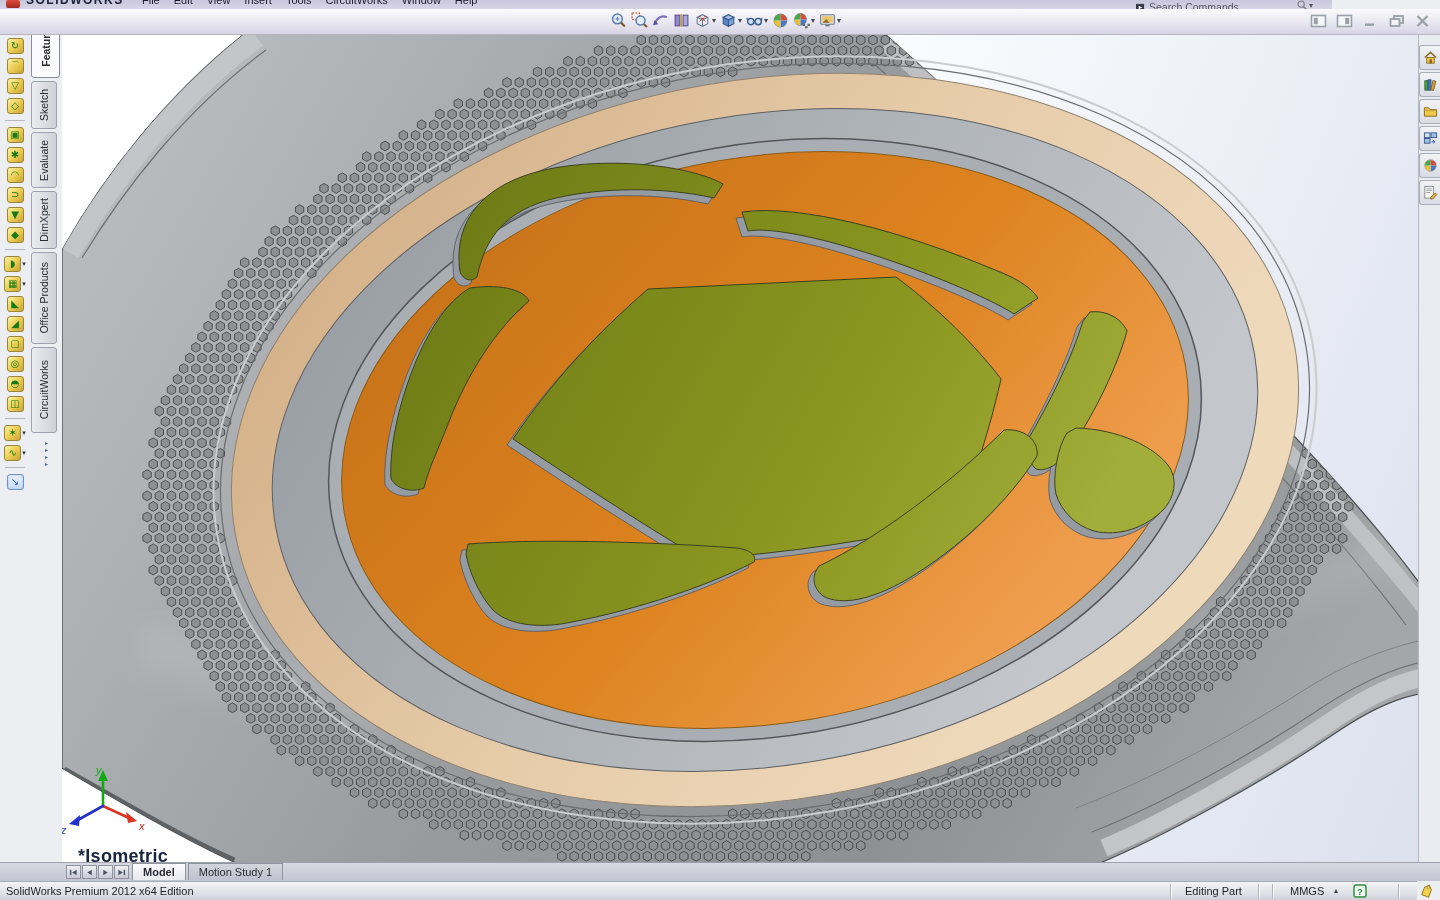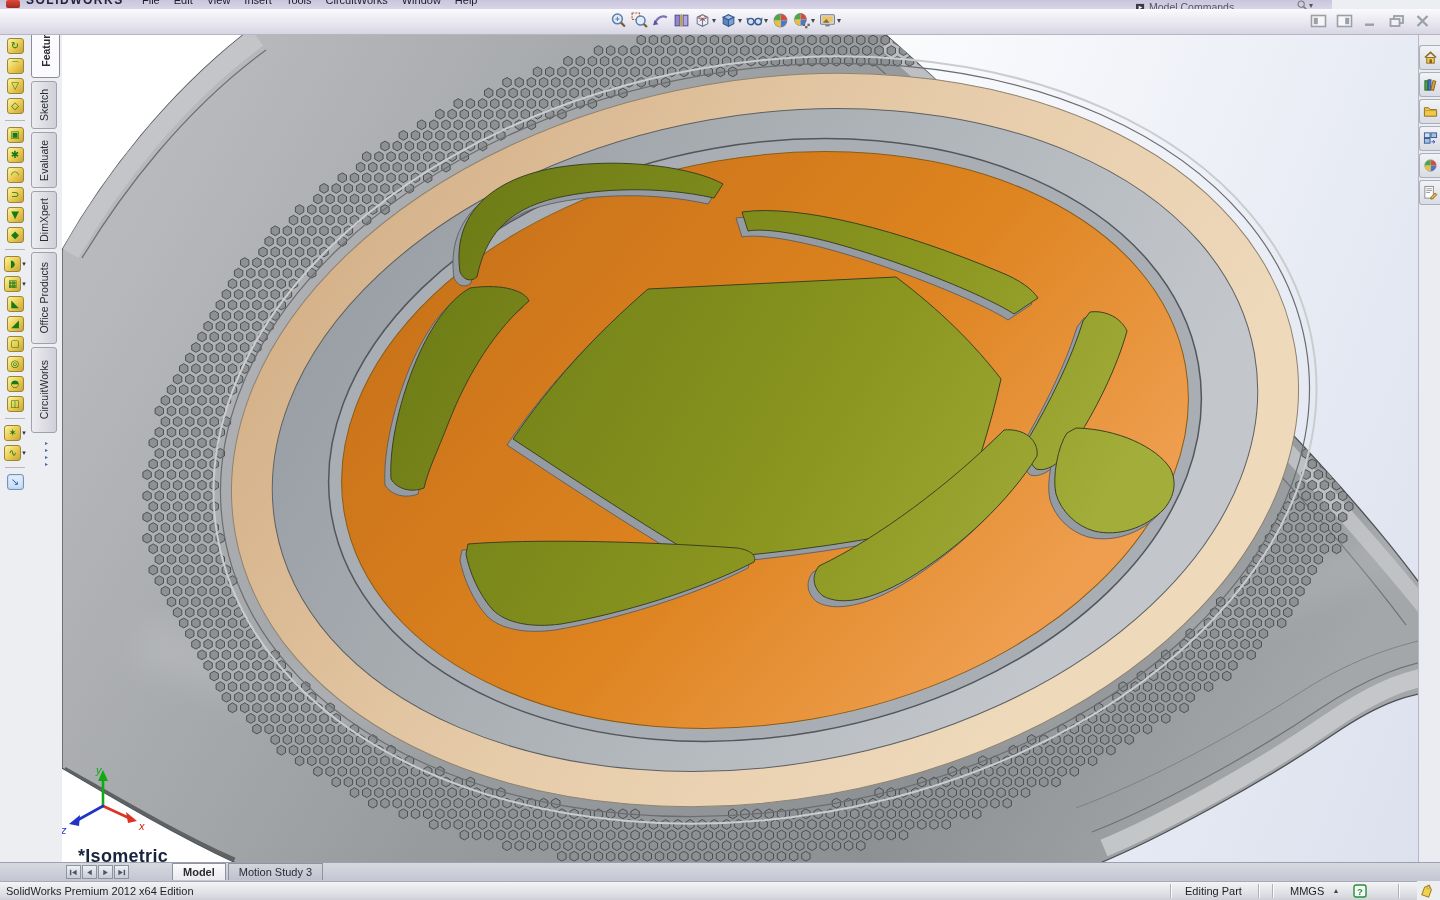--- a/index.html
+++ b/index.html
@@ -78,21 +78,21 @@
   .tp-tab svg { width:15px; height:15px; display:block; }
 
   
   #bottom-strip { position:absolute; left:0; top:862px; width:1440px; height:19px;
                   background:linear-gradient(#d7d9e1,#c3c6d1); border-top:1px solid #9ea1ad;
                   z-index:35; }
   #nav-btns { position:absolute; left:66px; top:2px; display:flex; gap:1px; }
   .nav-b { width:15px; height:14px; background:linear-gradient(#eef0f4,#c9ccd6);
            border:1px solid #8f93a0; display:flex; align-items:center; justify-content:center; }
   .nav-b svg { width:9px; height:9px; display:block; }
-  #model-tabs { position:absolute; left:132px; top:0px; display:flex; gap:2px;margin-left:40px; }
+  #model-tabs { position:absolute; left:132px; top:0px; display:flex; gap:2px; }
   .mtab { height:17px; padding:0 10px; font-size:11px; color:#2a2b33;
           background:linear-gradient(#d3d5dd,#bfc2cd); border:1px solid #8f93a0; border-bottom:none;
           display:flex; align-items:center; }
   .mtab.active { background:linear-gradient(#fdfdfe,#e9e9ee); font-weight:bold; }
 
   
   #statusbar { position:absolute; left:0; top:881px; width:1417px; height:19px;
                background:linear-gradient(#f4f4f6,#dddee3 70%,#cfd0d7);
                border-top:1px solid #a8abb5; font-size:11px; color:#1e1f26; z-index:40; }
   #sb-product { position:absolute; left:6px; top:3px; }
@@ -120,21 +120,21 @@
       <div class="menu-item">Tools</div>
       <div class="menu-item">CircuitWorks</div>
       <div class="menu-item">Window</div>
       <div class="menu-item">Help</div>
     </div>
   <div id="search-box">
     <span><svg width="9" height="9" viewBox="0 0 10 10">
           <rect x="0" y="1" width="9" height="8" fill="#3a3a46"></rect>
           <path d="M3 3 L7 5 L3 7 Z" fill="#fff"></path>
         </svg></span>
-    <span class="txt">Model Commands</span>
+    <span class="txt">Search Commands</span>
   </div>
   <div id="search-mag">
     <svg width="12" height="12" viewBox="0 0 14 14">
         <circle cx="6" cy="6" r="3.6" fill="none" stroke="#77777f" stroke-width="1.3"></circle>
         <line x1="8.7" y1="8.7" x2="12" y2="12" stroke="#77777f" stroke-width="1.6"></line>
       </svg>
     <span class="dd">▾</span>
   </div>
 </div>
 
@@ -575,21 +575,21 @@
             <rect x="7.4" y="2" width="1.6" height="6" fill="#4a5568"></rect>
           </svg>
         </span>
       </div>
     </div>
   <div id="model-tabs">
       <div class="mtab active">
         <span>Model</span>
       </div>
       <div class="mtab">
-        <span>Motion Study 3</span>
+        <span>Motion Study 1</span>
       </div>
     </div>
 </div>
 
 <div id="statusbar">
   <span id="sb-product">SolidWorks Premium 2012 x64 Edition</span>
   <span class="sb-div" style="left:1170px"></span>
   <span id="sb-editing">Editing Part</span>
   <span class="sb-div" style="left:1258px"></span>
   <span class="sb-div" style="left:1272px"></span>

